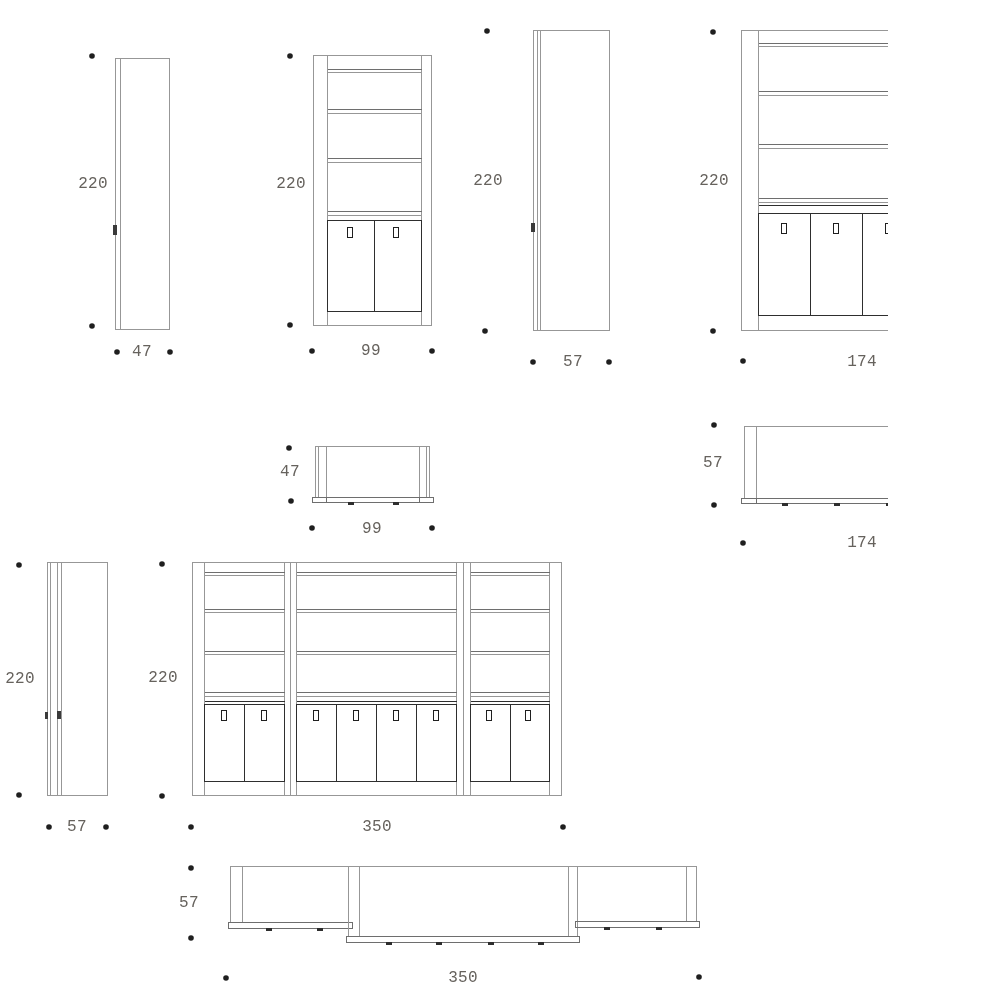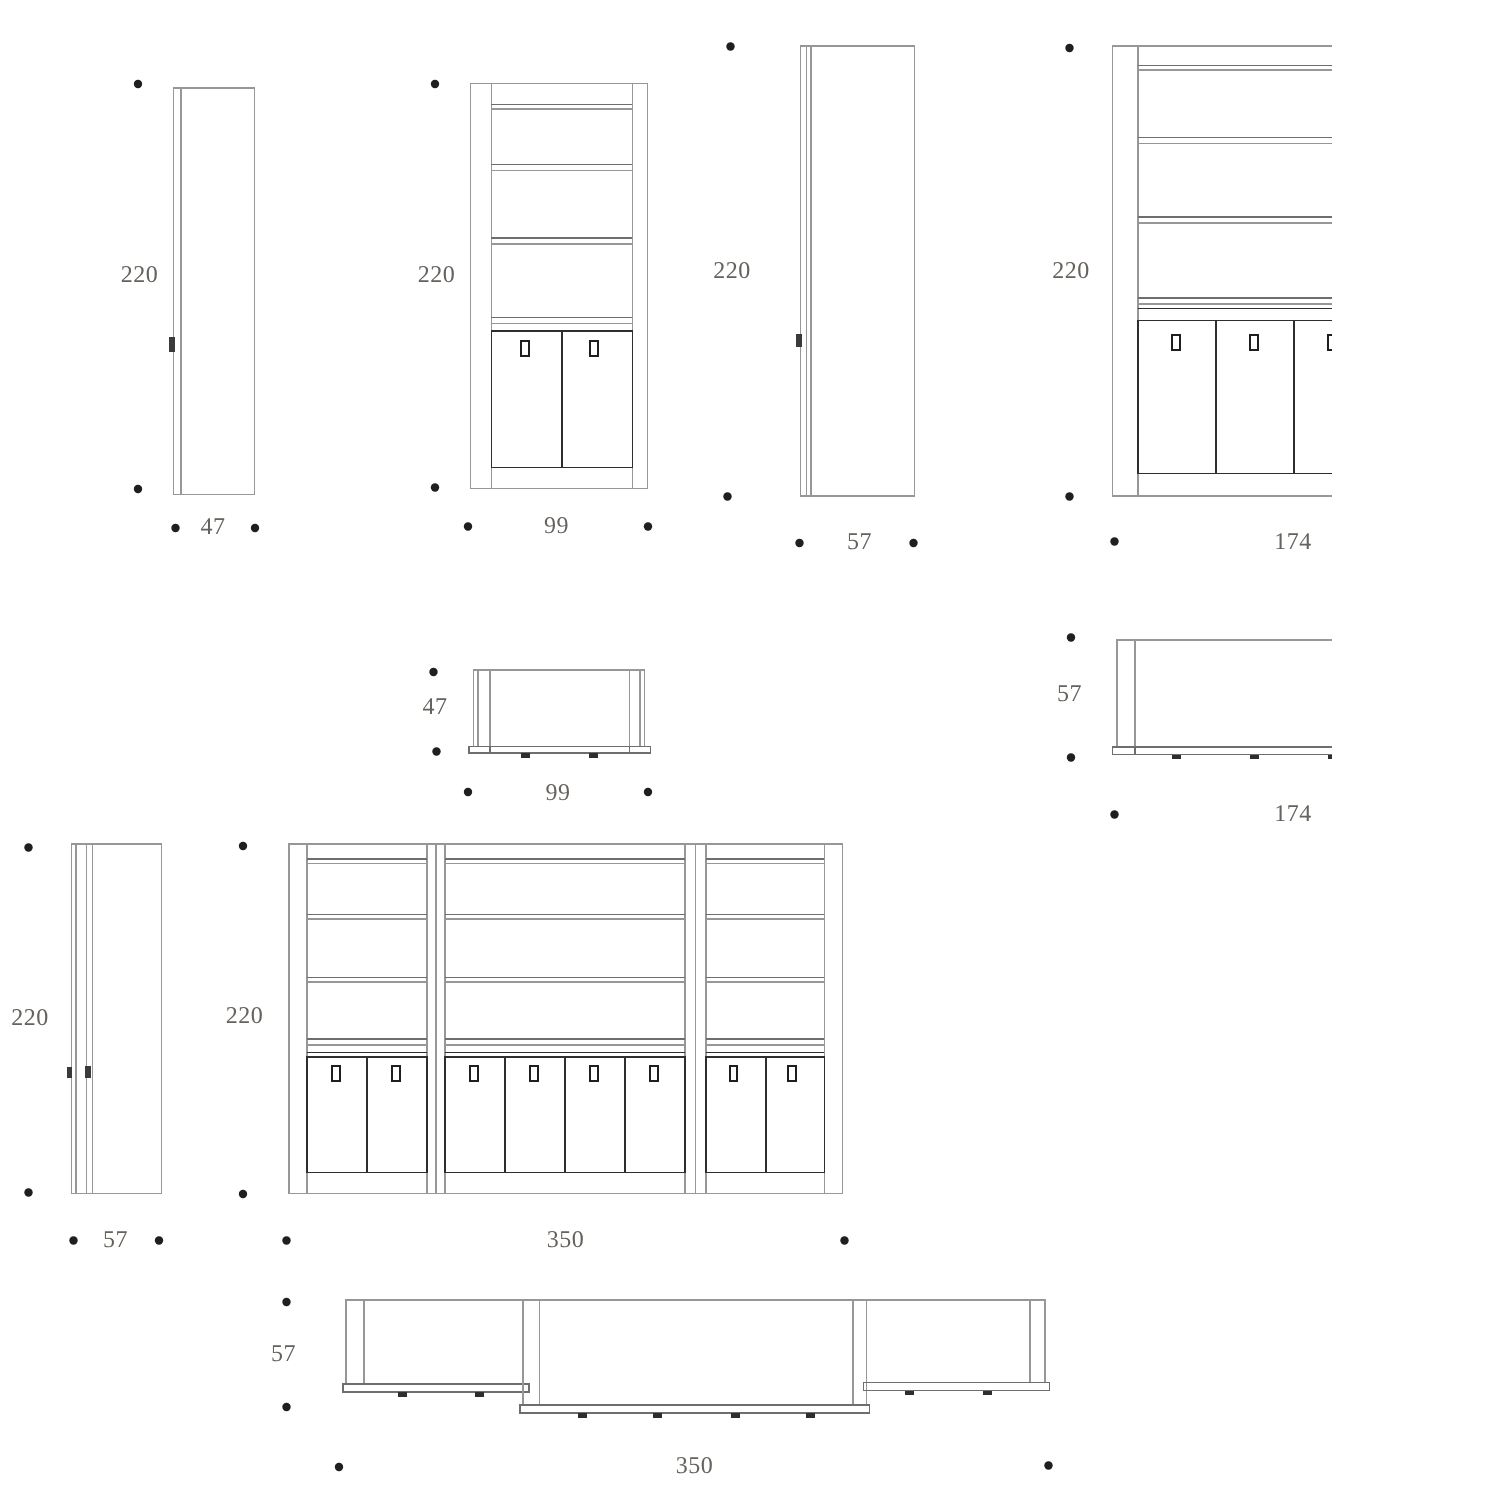--- a/index.html
+++ b/index.html
@@ -1,18 +1,18 @@
 <!DOCTYPE html>
 <html><head>
 <meta charset="utf-8">
 <style>
   html,body{margin:0;padding:0;background:#ffffff;}
   #canvas{
     position:relative;width:888px;height:1000px;background:#ffffff;
-    font-family:Liberation Serif, serif;overflow:hidden;
+    font-family:Liberation Mono, monospace;overflow:hidden;
   }
   svg{position:absolute;left:0;top:0;}
   .lw{shape-rendering:crispEdges;fill:none;}
   .g1{stroke:#979797;stroke-width:1;}
   .g2{stroke:#6e6e6e;stroke-width:1;}
   .dk{stroke:#2e2e2e;stroke-width:1;}
   .handle-front{fill:#ffffff;stroke:#1f1f1f;stroke-width:1.5;shape-rendering:crispEdges;}
   .handle-side{fill:#3a3a3a;stroke:none;shape-rendering:crispEdges;}
   .foot{fill:#2e2e2e;stroke:none;shape-rendering:crispEdges;}
   .dot{fill:#1f1f1f;stroke:none;}

